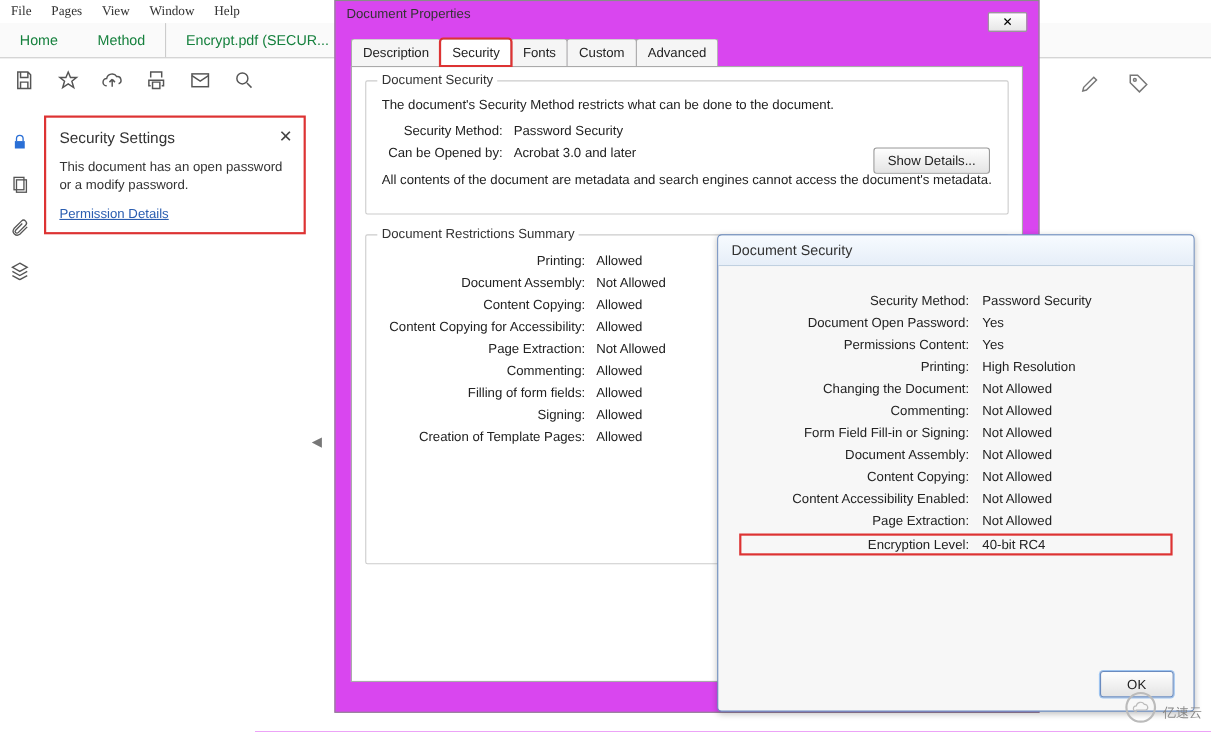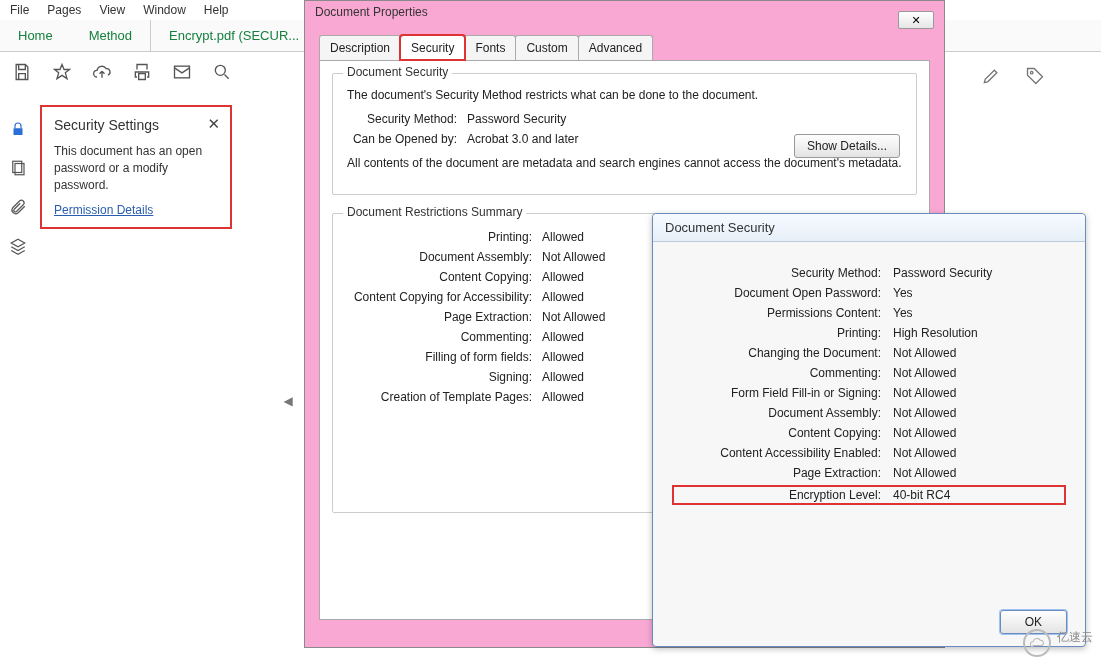--- a/index.html
+++ b/index.html
@@ -1,46 +1,46 @@
 <!DOCTYPE html>
 <html><head>
 <meta charset="utf-8">
 <style>
 * { box-sizing: border-box; font-family: "Segoe UI", Tahoma, sans-serif; font-size: 12px; }
 body { margin: 0; padding: 0; background: #fff; width: 1101px; height: 665px; overflow: hidden; position: relative; }
 
 
 .menubar { display: flex; gap: 18px; padding: 3px 10px; color: #333; }
-.menubar span { cursor: default; }
+.menubar span { cursor: default; font-family: Liberation Serif, serif; }
 
 
 .maintabs { display: flex; border-bottom: 1px solid #ccc; background: #fafafa; }
 .maintab { padding: 8px 18px; font-size: 13px; color: #15803d; }
 .maintab.doc { border-left: 1px solid #ccc; min-width: 150px; }
 
 
 .toolbar { display: flex; gap: 20px; padding: 10px 12px; align-items: center; color: #555; }
 .tool-icon { width: 20px; height: 20px; display: flex; align-items: center; justify-content: center; }
 
 
 .left-rail { position: absolute; left: 0; top: 100px; width: 36px; display: flex; flex-direction: column; gap: 18px; align-items: center; padding-top: 20px; }
 .rail-icon svg { width: 18px; height: 18px; }
 
 
-.sec-panel { position: absolute; left: 40px; top: 105px; width: 192px; border: 2px solid #dd3333; padding: 10px 12px; background: #fff; }
+.sec-panel { position: absolute; left: 40px; top: 105px; width: 238px; border: 2px solid #dd3333; padding: 10px 12px; background: #fff; }
 .sec-panel .title { font-size: 14px; color: #333; margin-bottom: 10px; }
 .sec-panel .close { position: absolute; right: 10px; top: 8px; font-size: 15px; color: #444; }
 .sec-panel .body { color: #333; line-height: 1.4; margin-bottom: 10px; }
 .sec-panel .link { color: #2a5db0; text-decoration: underline; }
 
 
 .collapse-handle { position: absolute; left: 283px; top: 392px; width: 10px; height: 18px; display: flex; align-items: center; justify-content: center; color: #777; }
 
 
-.dlg-props { position: absolute; left: 304px; top: 0; width: 641px; height: 648px; border: 1px solid #8a8a8a; background: #f9a8d4; }
+.dlg-props { position: absolute; left: 304px; top: 0; width: 641px; height: 648px; border: 1px solid #8a8a8a; background: #d946ef; }
 .dlg-title { padding: 4px 10px; font-size: 12px; color: #333; }
 .dlg-close-btn { position: absolute; right: 10px; top: 10px; width: 36px; height: 18px; border: 1px solid #999; border-radius: 2px; background: linear-gradient(#fff,#e6e6e6); display:flex; align-items:center; justify-content:center; font-size:11px; }
 
 .dlg-tabs { display: flex; margin: 12px 14px 0 14px; }
 .dlg-tab { padding: 5px 10px; border: 1px solid #aaa; border-bottom: none; background: #f5f5f5; margin-right: -1px; font-size: 12px; color: #222; border-top-left-radius:3px; border-top-right-radius:3px; }
 .dlg-tab.active { background: #fff; outline: 2px solid #dd3333; outline-offset: -1px; z-index: 2; position: relative; }
 
 .dlg-body { margin: 0 14px 14px 14px; background: #fff; border: 1px solid #aaa; padding: 12px; height: 560px; position: relative; }
 
 
@@ -60,21 +60,21 @@
 .dlg-sec .titlebar { background: linear-gradient(#f7fbff,#e6eef8); border-bottom: 1px solid #bcd; padding: 6px 12px; font-size: 13px; color: #333; border-top-left-radius: 4px; border-top-right-radius: 4px; }
 .dlg-sec .content { padding: 18px 20px 10px 20px; }
 .dlg-sec .row2 { display: flex; margin: 6px 0; }
 .dlg-sec .lbl2 { width: 220px; text-align: right; padding-right: 12px; color: #222; }
 .dlg-sec .val2 { color: #222; }
 .hl-row { outline: 2px solid #dd3333; outline-offset: -1px; padding: 2px 0; align-items: flex-end; }
 .dlg-sec .footer { position: absolute; bottom: 12px; right: 18px; }
 .okbtn { background: linear-gradient(#fefefe,#e4e4e4); border: 1px solid #6a8bbf; border-radius: 3px; padding: 4px 24px; font-size: 12px; color: #222; box-shadow: 0 0 0 1px #9ec4f0; }
 
 
-.wm { position: absolute; right: 8px; bottom: 8px; display:flex; align-items:flex-start; gap:6px; color:#888; font-size:12px; }
+.wm { position: absolute; right: 8px; bottom: 8px; display:flex; align-items:flex-end; gap:6px; color:#888; font-size:12px; }
 .wm-circle { width:28px; height:28px; border:2px solid #bbb; border-radius:50%; display:flex; align-items:center; justify-content:center; }
 
 
 .extra-tools { position: absolute; right: 56px; top: 66px; display:flex; gap:24px; color:#777; }
 
 svg { stroke: currentColor; fill: none; stroke-width: 1.6; }
 </style>
 </head>
 <body>
 

